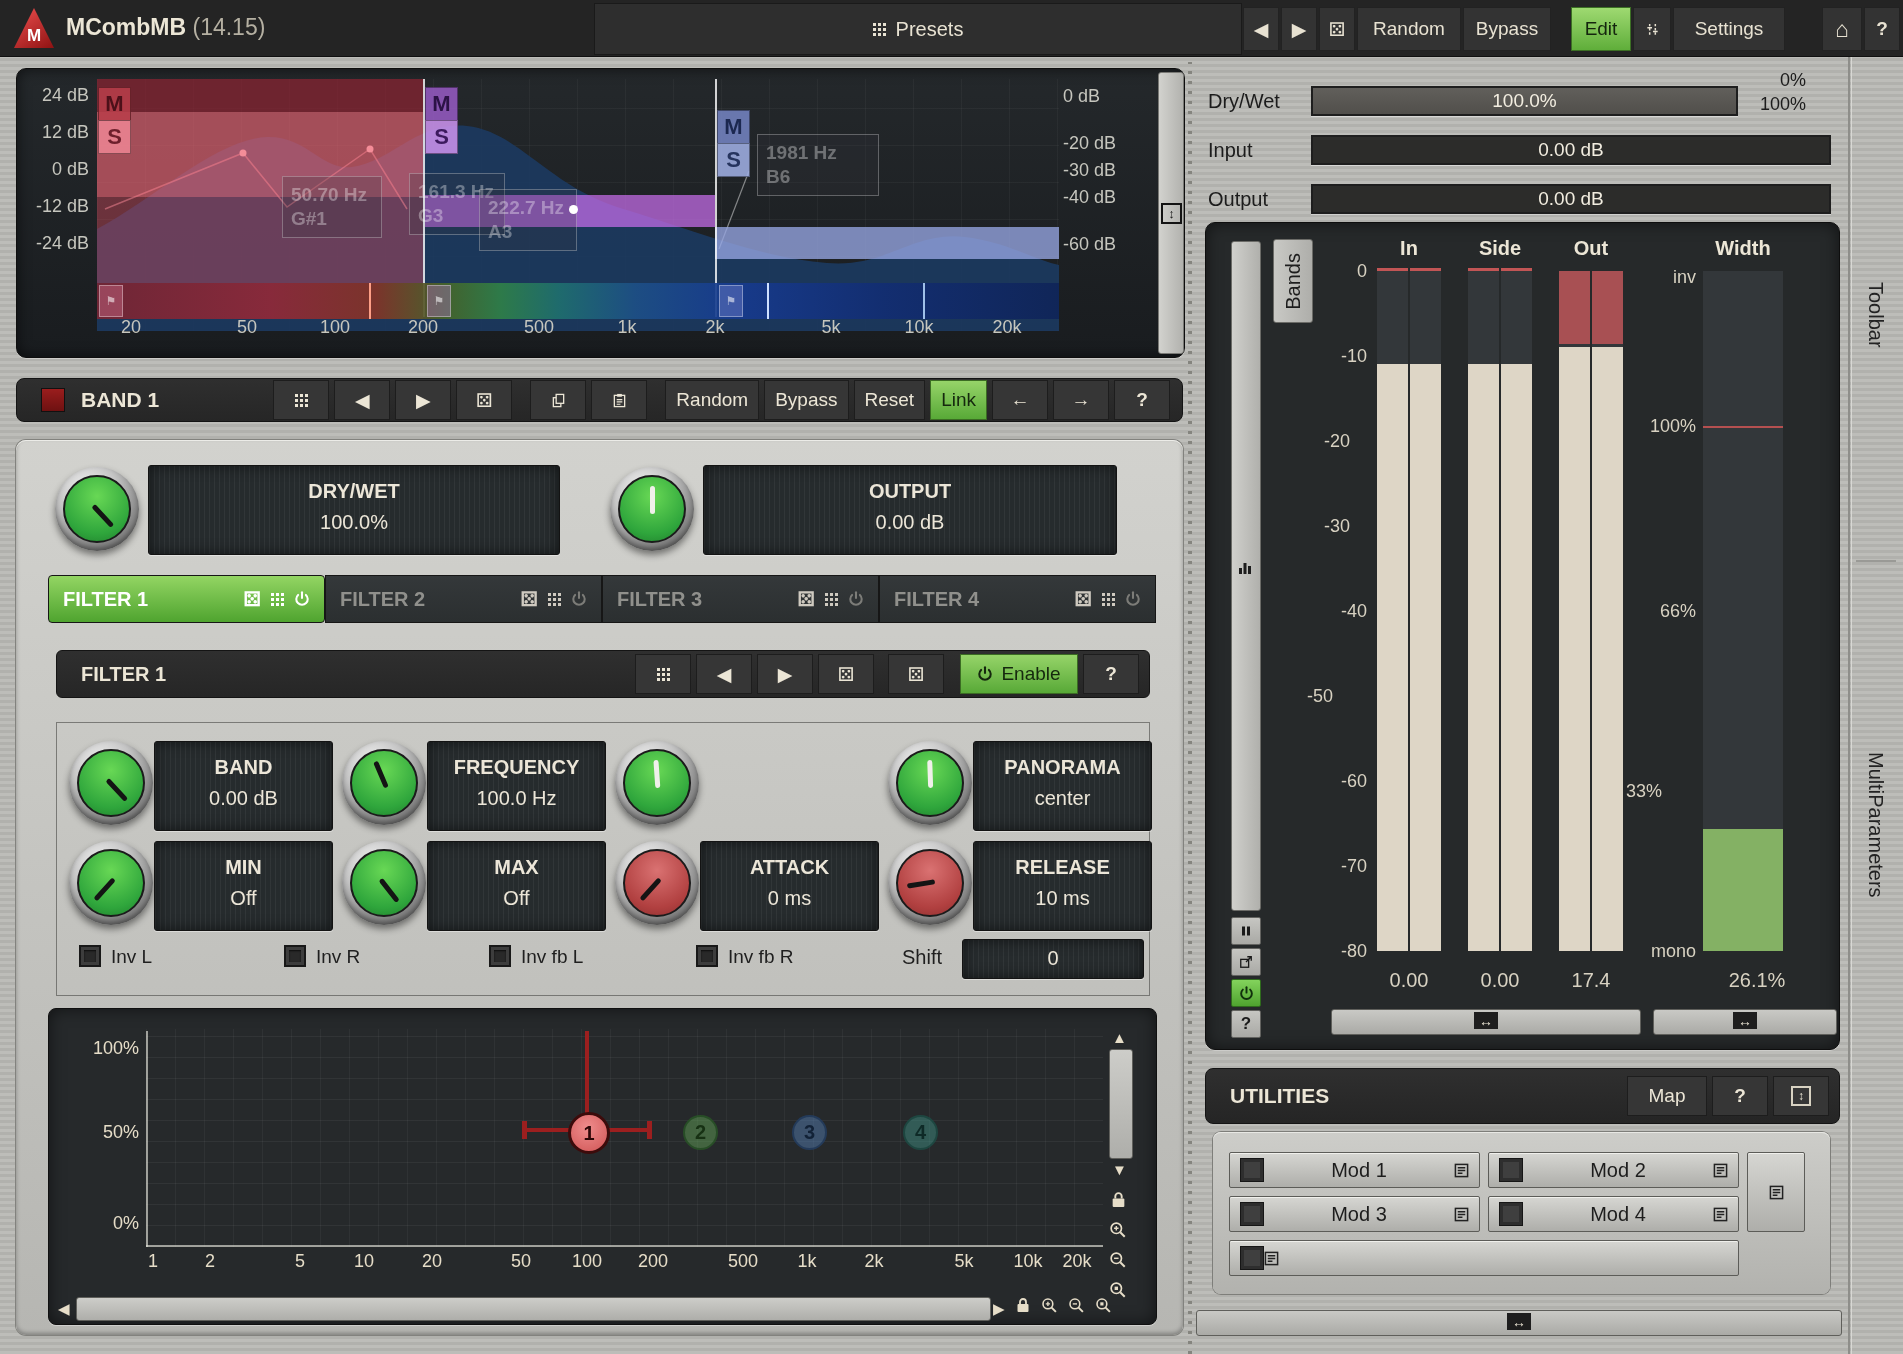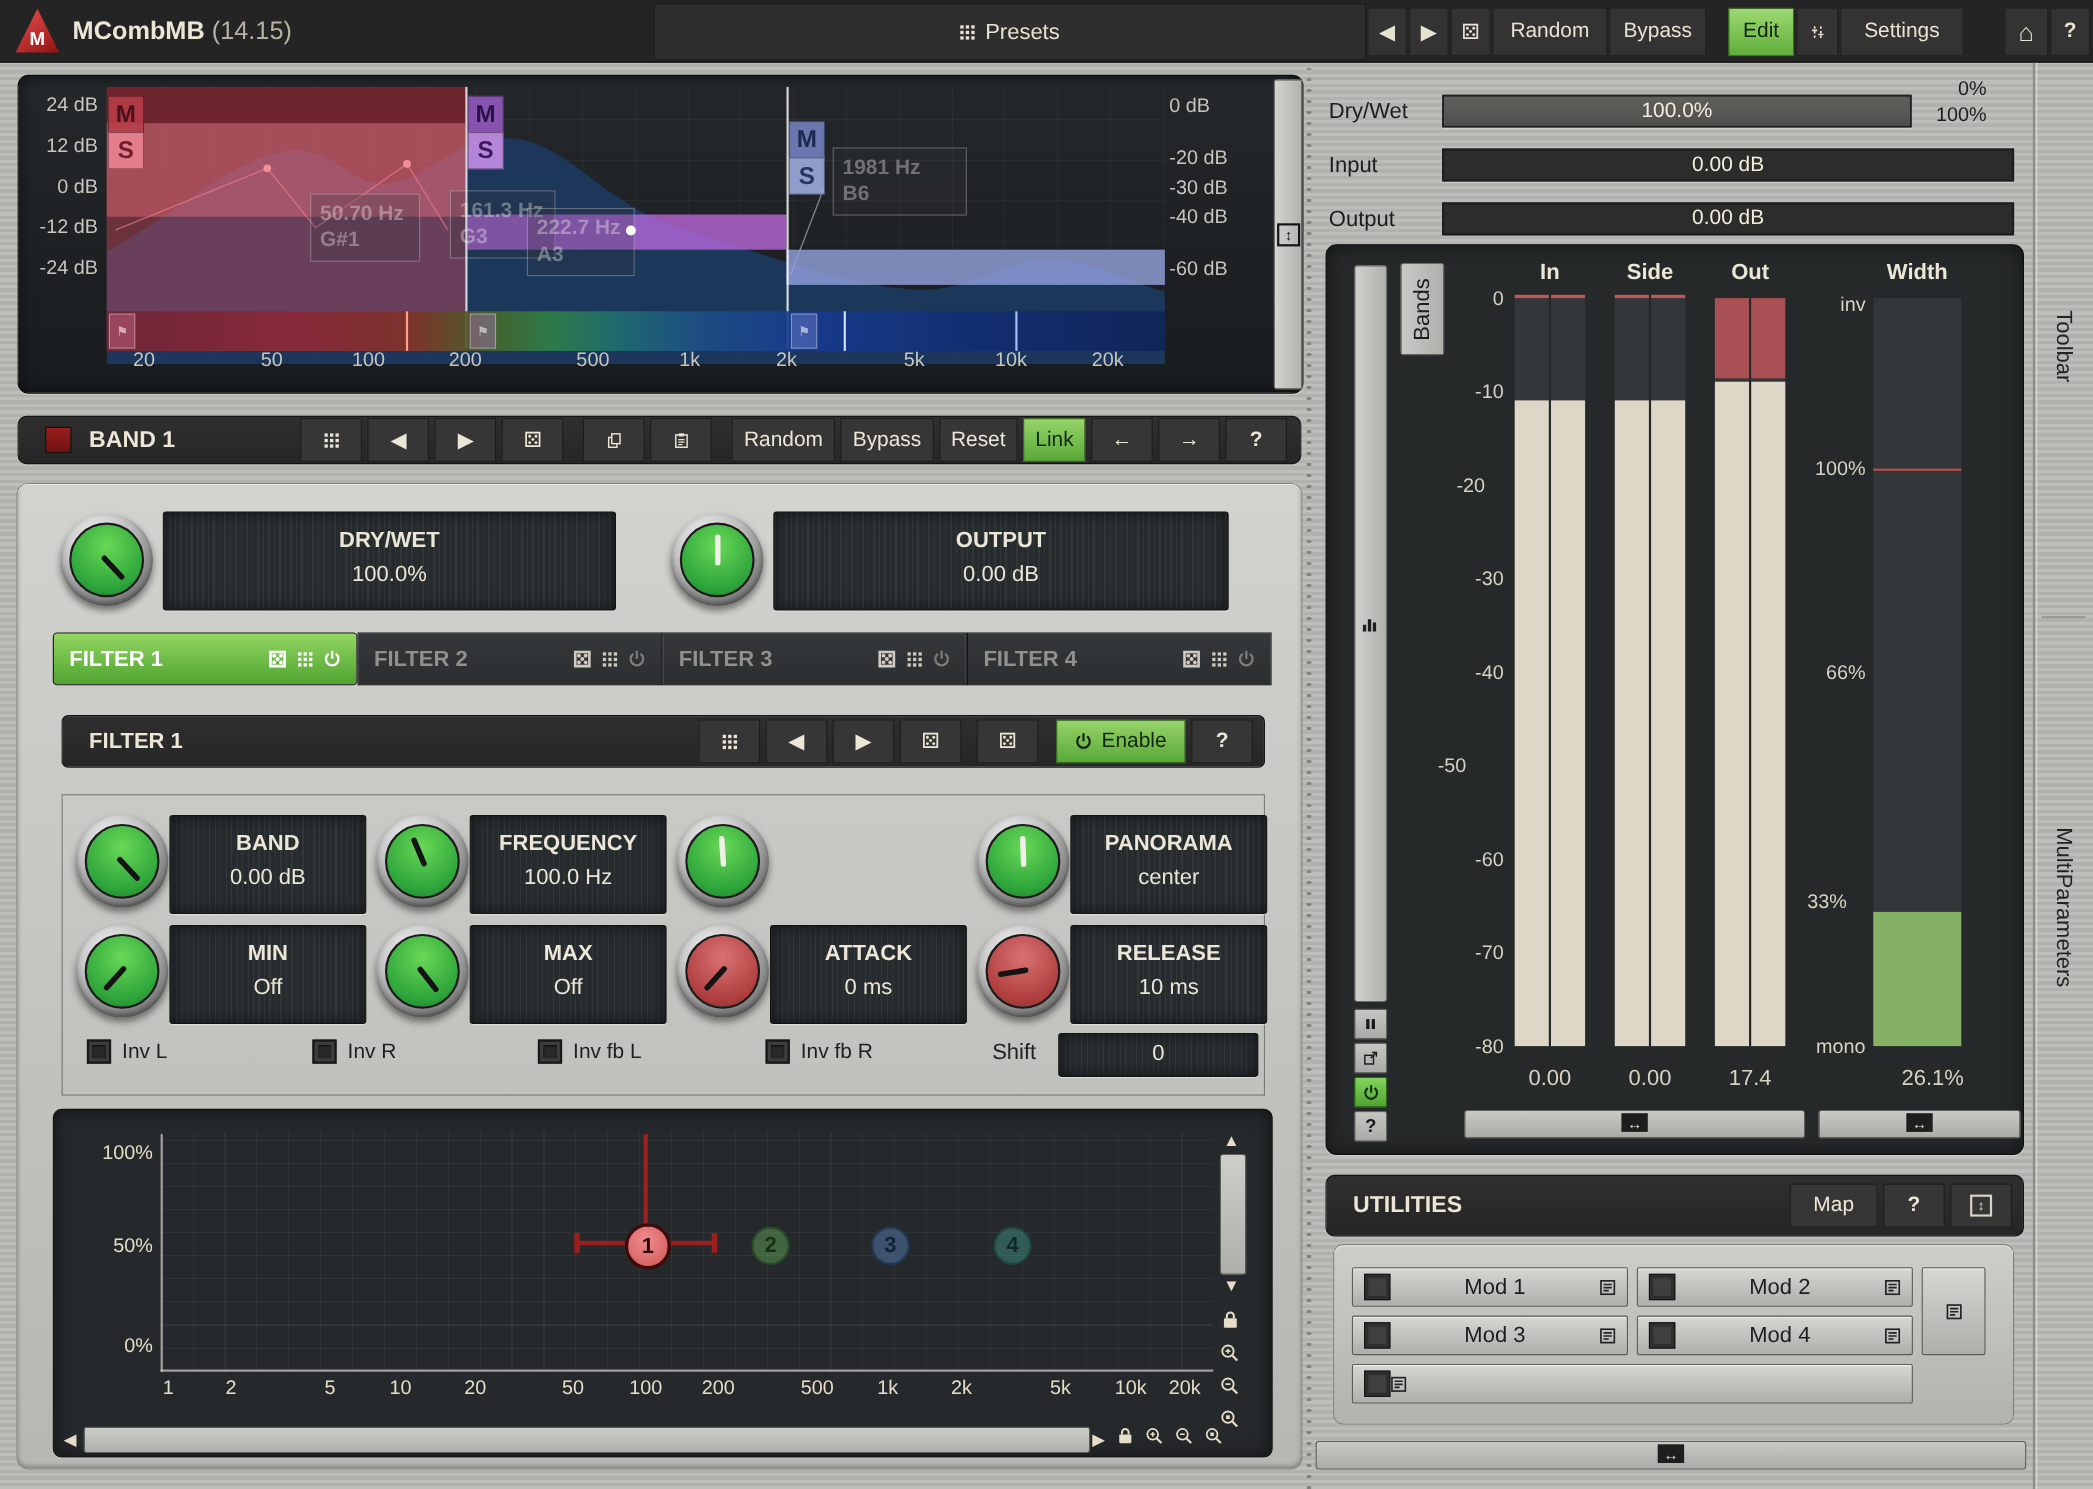--- a/index.html
+++ b/index.html
@@ -640,21 +640,21 @@
       <span class="vlab" style="font-size:20px;color:#1d1d1d">Bands</span>
     </div>
     <div class="mhead" style="left:163px">In</div>
     <div class="mhead" style="left:254px">Side</div>
     <div class="mhead" style="left:345px">Out</div>
     <div class="mhead" style="left:497px">Width</div>
 
     <div class="mlbl" style="left:101px;top:38px;width:60px;text-align:right">0</div>
     <div class="mlbl" style="left:101px;top:123px;width:60px;text-align:right">-10</div>
     <div class="mlbl" style="left:101px;top:208px;width:60px;text-align:center">-20</div>
-    <div class="mlbl" style="left:101px;top:293px;width:60px;text-align:right">-30</div>
+    <div class="mlbl" style="left:101px;top:293px;width:60px;text-align:center">-30</div>
     <div class="mlbl" style="left:101px;top:378px;width:60px;text-align:right">-40</div>
     <div class="mlbl" style="left:101px;top:463px;width:60px;text-align:left">-50</div>
     <div class="mlbl" style="left:101px;top:548px;width:60px;text-align:right">-60</div>
     <div class="mlbl" style="left:101px;top:633px;width:60px;text-align:right">-70</div>
     <div class="mlbl" style="left:101px;top:718px;width:60px;text-align:right">-80</div>
 
     <div class="mbar" style="left:171px;width:31px">
       <div style="position:absolute;left:0;top:-3px;width:100%;height:3px;background:#c25555"></div>
       <div style="position:absolute;left:0;top:93px;width:100%;height:587px;background:#ded6c6"></div>
       </div>
@@ -679,21 +679,21 @@
       <div style="position:absolute;left:0;top:76px;width:100%;height:604px;background:#ded6c6"></div>
       </div>
 
     <div class="mbar" style="left:497px;width:80px">
       <div style="position:absolute;left:0;top:155px;width:100%;height:2px;background:rgba(205,85,85,.85)"></div>
       <div style="position:absolute;left:0;top:558px;width:100%;height:122px;background:#84b164"></div>
       </div>
     <div class="mlbl" style="left:420px;top:44px;width:70px;text-align:right">inv</div>
     <div class="mlbl" style="left:420px;top:193px;width:70px;text-align:right">100%</div>
     <div class="mlbl" style="left:420px;top:378px;width:70px;text-align:right">66%</div>
-    <div class="mlbl" style="left:420px;top:586px;width:70px;text-align:center">33%</div>
+    <div class="mlbl" style="left:420px;top:558px;width:70px;text-align:left">33%</div>
     <div class="mlbl" style="left:420px;top:718px;width:70px;text-align:right">mono</div>
 
     <div class="mlbl" style="left:171px;top:746px;width:64px;text-align:center;font-size:20px">0.00</div>
     <div class="mlbl" style="left:262px;top:746px;width:64px;text-align:center;font-size:20px">0.00</div>
     <div class="mlbl" style="left:353px;top:746px;width:64px;text-align:center;font-size:20px">17.4</div>
     <div class="mlbl" style="left:507px;top:746px;width:88px;text-align:center;font-size:20px">26.1%</div>
 
     <div class="sidebtn" style="top:694px">
       <svg viewBox="0 0 12 12" width="12" height="12">
           <rect x="2" y="1.5" width="3" height="9" fill="#1a1a1a"></rect>

